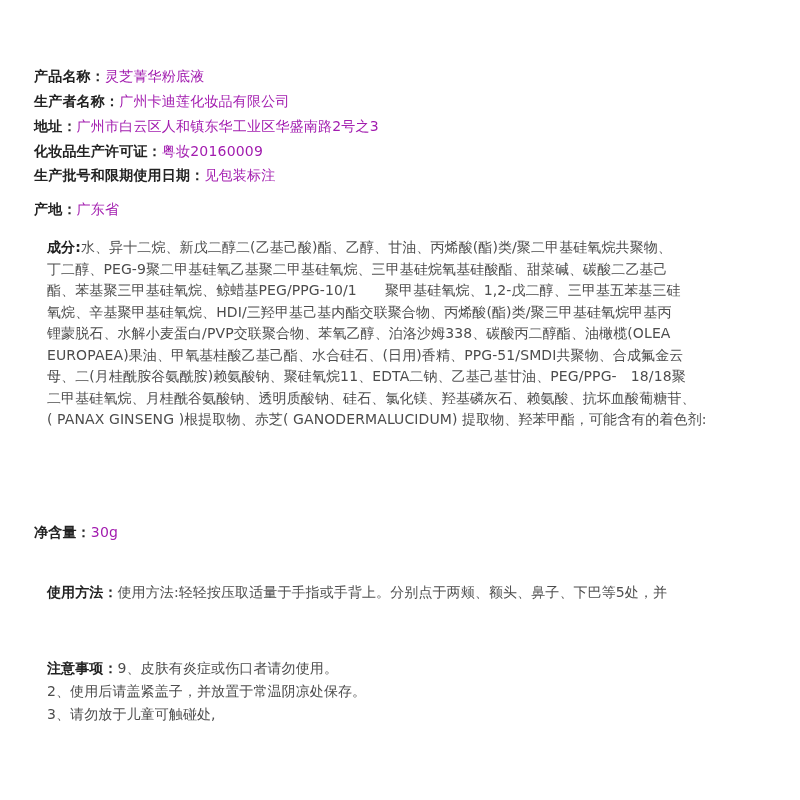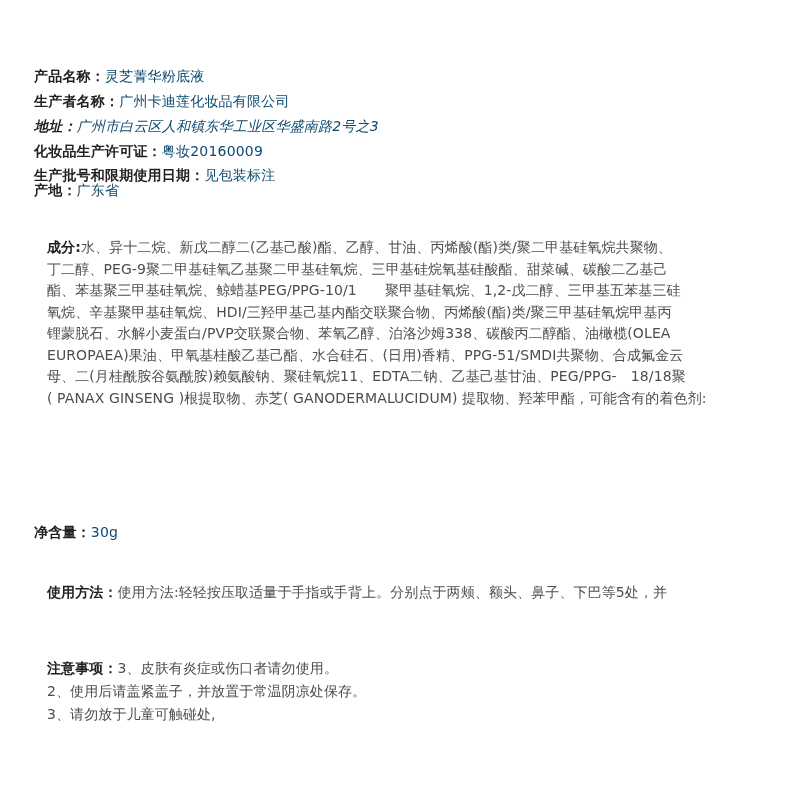--- a/index.html
+++ b/index.html
@@ -27,21 +27,21 @@
       white-space: nowrap;
       font-size: 14px;
       line-height: 20px;
       letter-spacing: 0.2px;
     }
     .label {
       color: #222222;
       font-weight: bold;
     }
     .value {
-      color: #0c4a6e;
+      color: #a21caf;
       margin-top: 29px;
     }
     .para {
       position: absolute;
       left: 13px;
       width: 714px;
       font-size: 14px;
       line-height: 21.5px;
       color: #4d4d4d;
       letter-spacing: 0.1px;
@@ -55,51 +55,52 @@
 <body>
 
 <div class="doc">
 
   <div class="info-line" style="top:66px;">
     <span class="label">产品名称：</span><span class="value">灵芝菁华粉底液</span>
   </div>
   <div class="info-line" style="top:91px;">
     <span class="label">生产者名称：</span><span class="value">广州卡迪莲化妆品有限公司</span>
   </div>
-  <div class="info-line" style="top:116px;font-style:italic;">
+  <div class="info-line" style="top:116px;">
     <span class="label">地址：</span><span class="value">广州市白云区人和镇东华工业区华盛南路2号之3</span>
   </div>
   <div class="info-line" style="top:141px;">
     <span class="label">化妆品生产许可证：</span><span class="value">粤妆20160009</span>
   </div>
   <div class="info-line" style="top:165px;">
     <span class="label">生产批号和限期使用日期：</span><span class="value">见包装标注</span>
   </div>
-  <div class="info-line" style="top:180px;text-align:right;">
+  <div class="info-line" style="top:199px;text-align:right;">
     <span class="label">产地：</span><span class="value">广东省</span>
   </div>
 
   <div class="para" style="top:237px;">
     <span class="row"><span class="label">成分:</span><span>水、异十二烷、新戊二醇二(乙基己酸)酯、乙醇、甘油、丙烯酸(酯)类/聚二甲基硅氧烷共聚物、</span></span>
     <span class="row">丁二醇、PEG-9聚二甲基硅氧乙基聚二甲基硅氧烷、三甲基硅烷氧基硅酸酯、甜菜碱、碳酸二乙基己</span>
     <span class="row">酯、苯基聚三甲基硅氧烷、鲸蜡基PEG/PPG-10/1　　聚甲基硅氧烷、1,2-戊二醇、三甲基五苯基三硅</span>
     <span class="row">氧烷、辛基聚甲基硅氧烷、HDI/三羟甲基己基内酯交联聚合物、丙烯酸(酯)类/聚三甲基硅氧烷甲基丙</span>
     <span class="row">锂蒙脱石、水解小麦蛋白/PVP交联聚合物、苯氧乙醇、泊洛沙姆338、碳酸丙二醇酯、油橄榄(OLEA</span>
     <span class="row">EUROPAEA)果油、甲氧基桂酸乙基己酯、水合硅石、(日用)香精、PPG-51/SMDI共聚物、合成氟金云</span>
     <span class="row">母、二(月桂酰胺谷氨酰胺)赖氨酸钠、聚硅氧烷11、EDTA二钠、乙基己基甘油、PEG/PPG-　18/18聚</span>
+    <span class="row">二甲基硅氧烷、月桂酰谷氨酸钠、透明质酸钠、硅石、氯化镁、羟基磷灰石、赖氨酸、抗坏血酸葡糖苷、</span>
     <span class="row">( PANAX GINSENG )根提取物、赤芝( GANODERMALUCIDUM) 提取物、羟苯甲酯，可能含有的着色剂:</span>
   </div>
 
   <div class="info-line" style="top:522px;">
     <span class="label">净含量：</span><span class="value">30g</span>
   </div>
 
   <div class="para" style="top:582px;">
     <span class="row"><span class="label">使用方法：</span><span>使用方法:轻轻按压取适量于手指或手背上。分别点于两颊、额头、鼻子、下巴等5处，并</span></span>
   </div>
 
   <div class="para" style="top:657px; line-height:23px;">
-    <span class="row"><span class="label">注意事项：</span><span>3、皮肤有炎症或伤口者请勿使用。</span></span>
+    <span class="row"><span class="label">注意事项：</span><span>9、皮肤有炎症或伤口者请勿使用。</span></span>
     <span class="row">2、使用后请盖紧盖子，并放置于常温阴凉处保存。</span>
     <span class="row">3、请勿放于儿童可触碰处,</span>
   </div>
 
 </div>
 
 </body></html>

